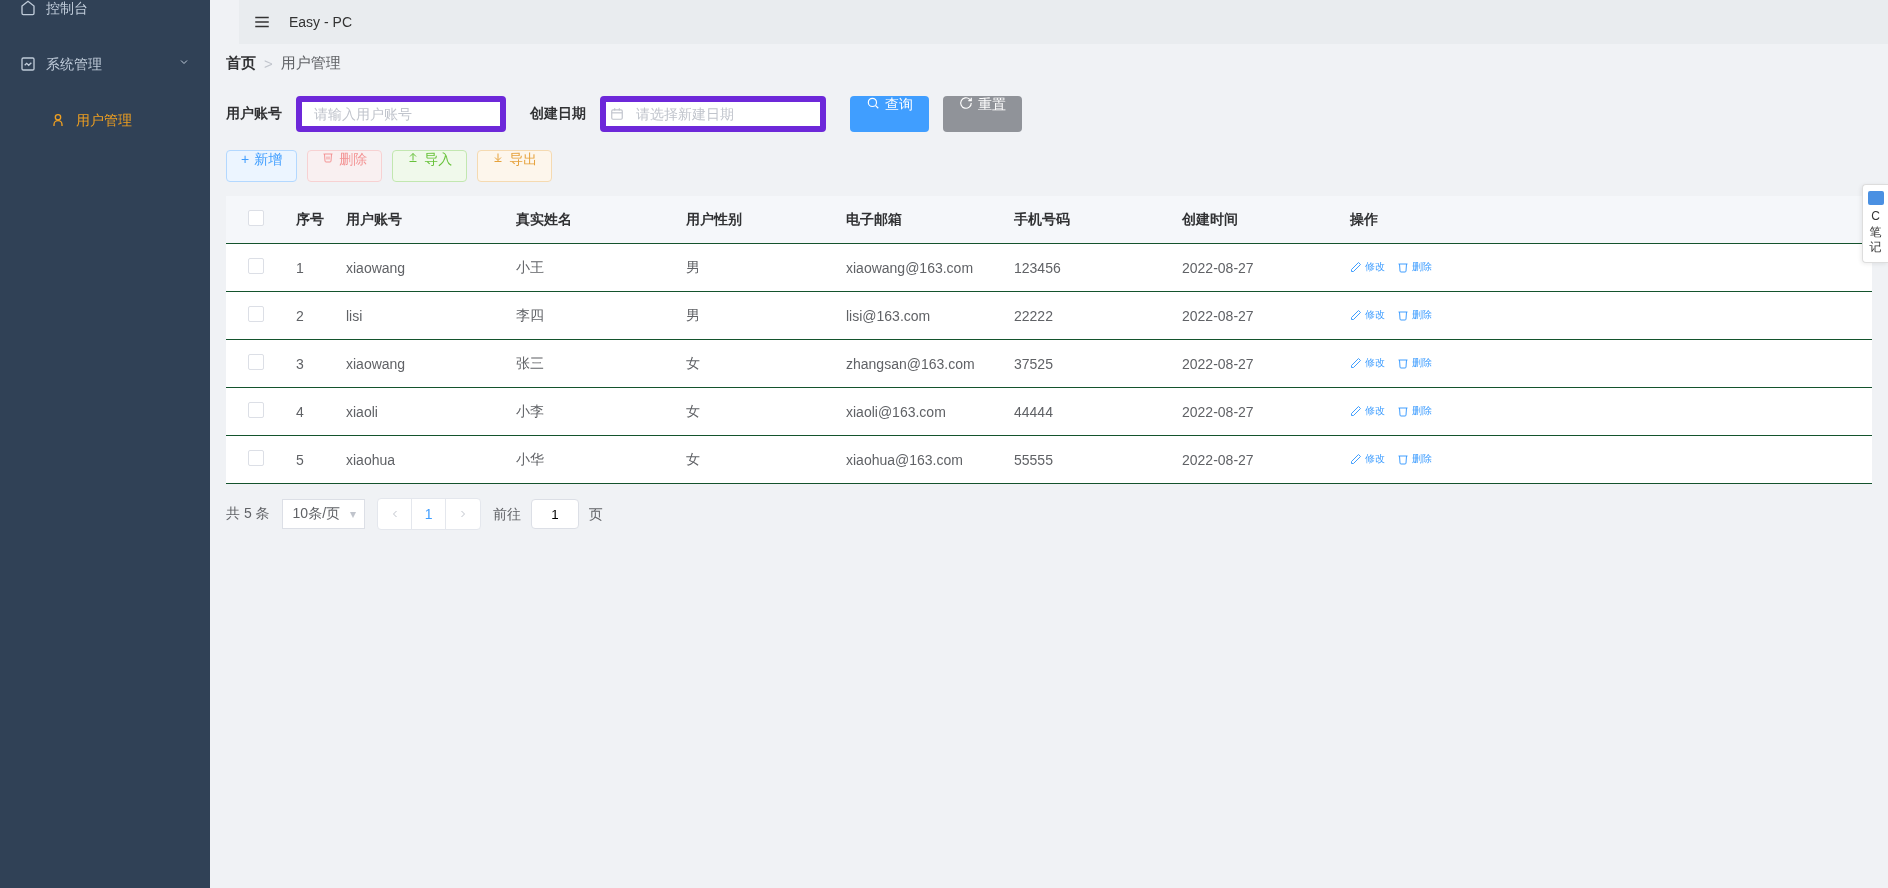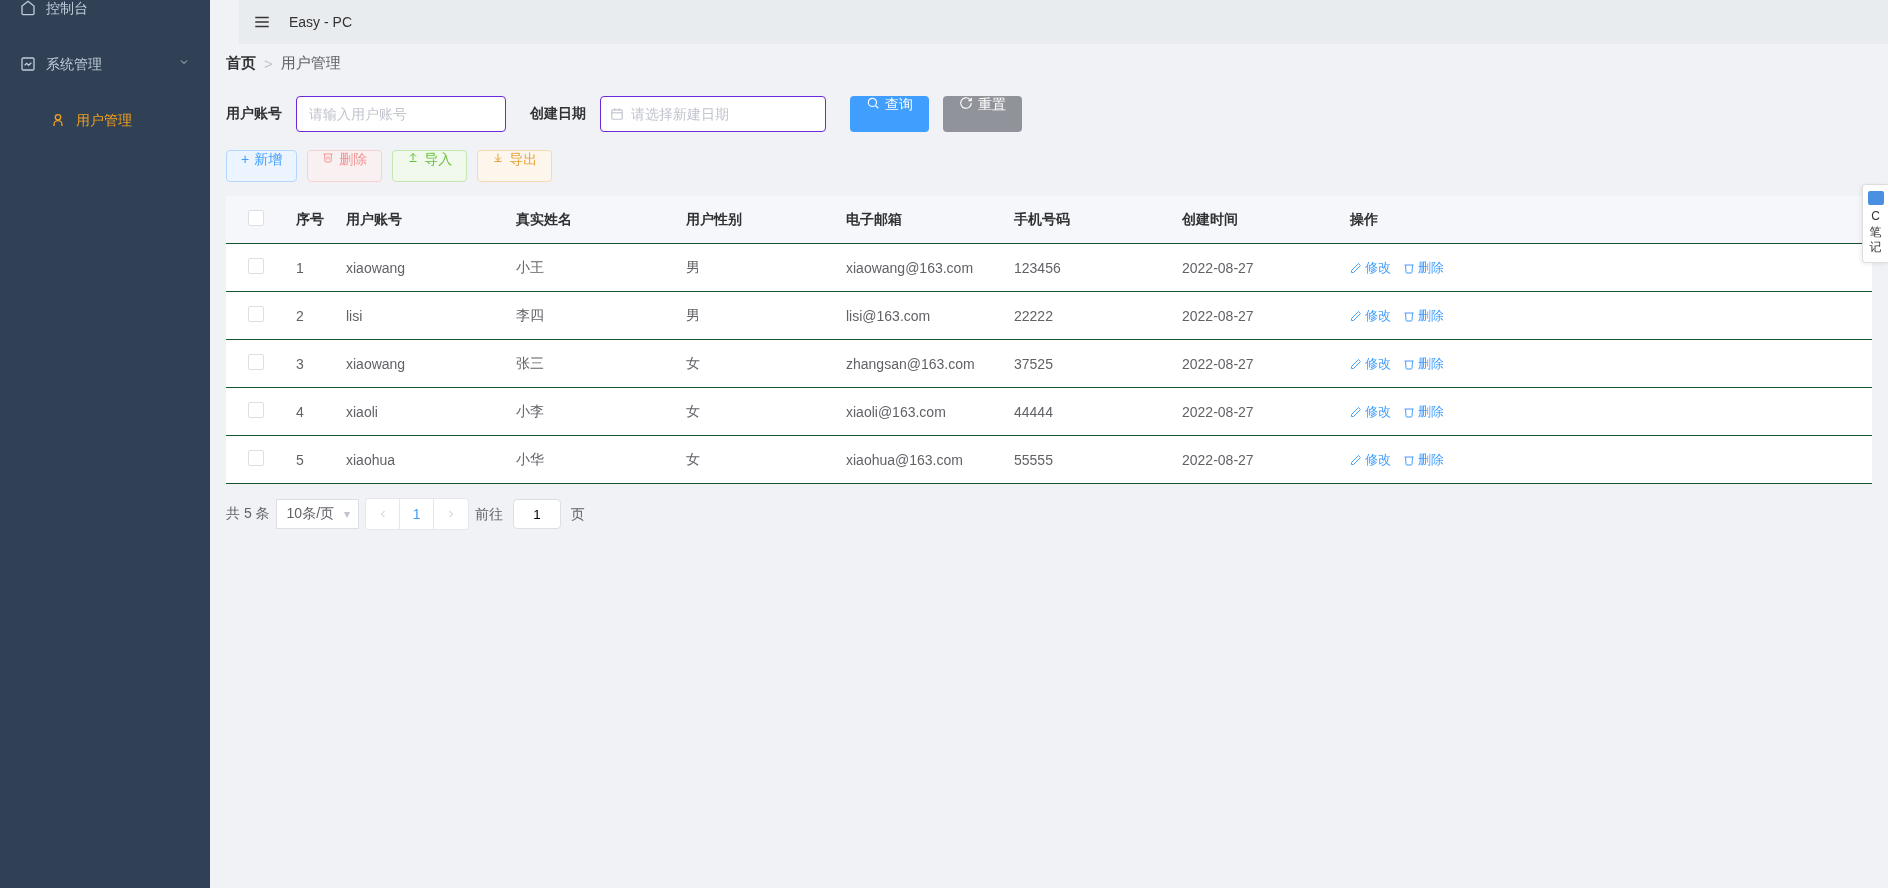--- a/index.html
+++ b/index.html
@@ -10,42 +10,42 @@
 .sidebar-item.active { color:#f0a020; }
 .sidebar-item .arrow { margin-left:auto; }
 .main { flex:1; display:flex; flex-direction:column; min-width:0; }
 .topbar { height:44px; background:#e9ecef; display:flex; align-items:center; padding:0 14px; gap:18px; color:#333;margin-left:29px; }
 .hamburger { cursor:pointer; font-size:18px; }
 .breadcrumb { height:38px; display:flex; align-items:center; padding:0 16px; background:#f0f2f5; color:#606266; gap:8px; font-size:15px; }
 .breadcrumb .home { font-weight:700; color:#303133; }
 .content { flex:1; padding:14px 16px; overflow:auto; }
 .search-row { display:flex; align-items:center; gap:14px; margin-bottom:18px; }
 .label { font-weight:700; color:#303133; }
-.input { height:36px; border:1px solid #6d28d9; border-radius:4px; padding:0 12px; font-size:14px; color:#606266; background:#fff; }
+.input { height:36px; border:6px solid #6d28d9; border-radius:4px; padding:0 12px; font-size:14px; color:#606266; background:#fff; }
 .input::placeholder { color:#c0c4cc; }
 .w-account { width:210px; }
 .date-wrap { position:relative; }
 .date-wrap .cal-icon { position:absolute; left:10px; top:50%; transform:translateY(-50%); color:#c0c4cc; font-size:14px; }
 .w-date { width:226px; padding-left:30px; }
 .btn { height:36px; padding:0 16px; border:none; border-radius:4px; font-size:14px; cursor:pointer; display:inline-flex; align-items:flex-start; gap:5px; }
 .btn-primary { background:#409eff; color:#fff; }
 .btn-info { background:#909399; color:#fff; }
 .btn-row { display:flex; gap:10px; margin-bottom:14px; }
 .btn-plain { border:1px solid; background:#fff; }
 .btn-add { border-color:#b3d8ff; color:#409eff; background:#ecf5ff; }
 .btn-del { border-color:#fbc4c4; color:#f56c6c; background:#fef0f0; opacity:.7; }
 .btn-imp { border-color:#c2e7b0; color:#67c23a; background:#f0f9eb; }
 .btn-exp { border-color:#f5dab1; color:#e6a23c; background:#fdf6ec; }
 .btn-sm { height:32px; padding:0 14px; }
 .table { width:100%; border-collapse:collapse; background:#fff; }
 .table th, .table td { text-align:left; padding:14px 10px; border-bottom:1px solid #14532d; color:#606266; font-weight:normal; }
 .table th { background:#f5f7fa; color:#303133; font-weight:600; }
 .chk { width:16px; height:16px; border:1px solid #dcdfe6; border-radius:2px; display:inline-block; background:#fff; cursor:pointer; }
-.link { color:#409eff; cursor:pointer; display:inline-flex; align-items:center; gap:3px; margin-right:12px; font-size:13px; }
-.pagination { display:flex; align-items:center; gap:6px; margin-top:14px; color:#606266; }
+.link { color:#409eff; cursor:pointer; display:inline-flex; align-items:center; gap:3px; margin-right:12px; font-size:10px; }
+.pagination { display:flex; align-items:center; gap:12px; margin-top:14px; color:#606266; }
 .pg-select { border:1px solid #dcdfe6; border-radius:0; height:30px; padding:0 24px 0 10px; background:#fff; position:relative; display:inline-flex; align-items:center; cursor:pointer; }
 .pg-select .caret { position:absolute; right:8px; color:#c0c4cc; font-size:12px; }
 .pg-nav { display:flex; align-items:center; gap:0; background:#fff; border:1px solid #e4e7ed; border-radius:4px; }
 .pg-btn { width:34px; height:30px; display:inline-flex; align-items:center; justify-content:center; cursor:pointer; color:#c0c4cc; border-right:1px solid #e4e7ed; }
 .pg-btn:last-child{border-right:none;}
 .pg-num { color:#409eff; }
 .pg-input { width:48px; height:30px; border:1px solid #dcdfe6; border-radius:4px; text-align:center; margin:0 6px; }
 .float-tab { position:fixed; right:0; top:184px; background:#fff; border:1px solid #ddd; border-right:none; border-radius:4px 0 0 4px; padding:6px 4px; font-size:12px; line-height:1.3; text-align:center; color:#333; box-shadow:-1px 1px 4px rgba(0,0,0,.08); width:26px; overflow:hidden; }
 .float-tab .sq { width:16px; height:14px; background:#4a90e2; border-radius:2px; margin:0 auto 4px; }
 svg { display:block; }

